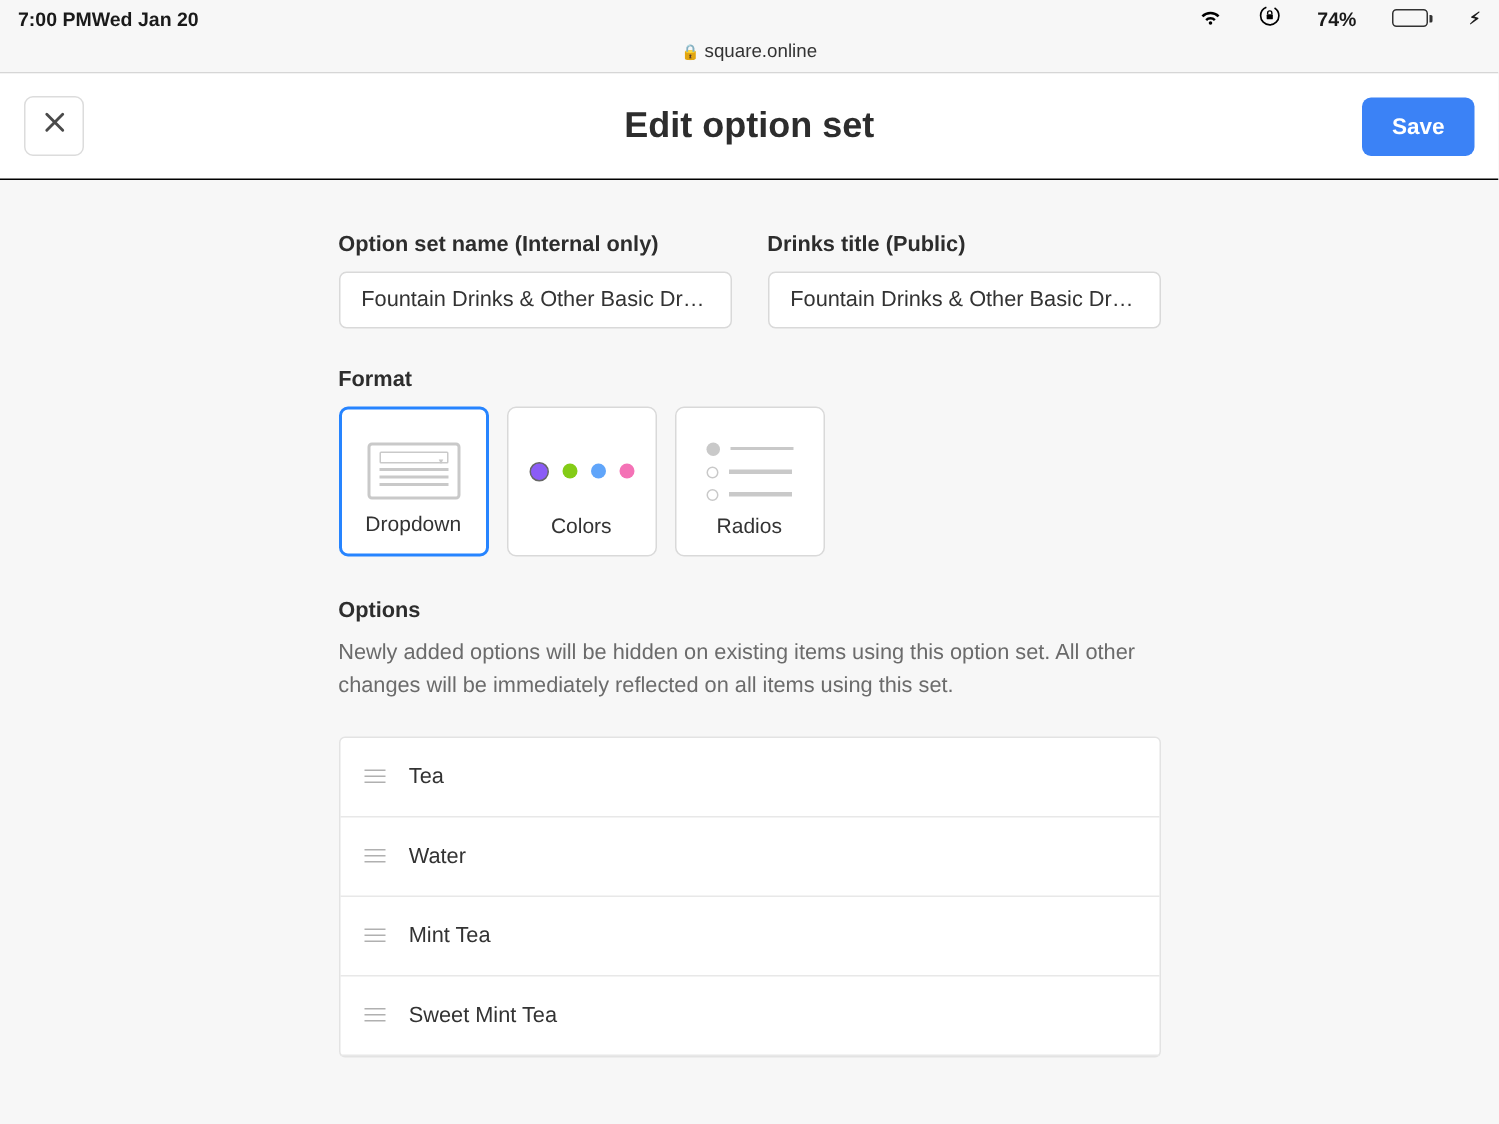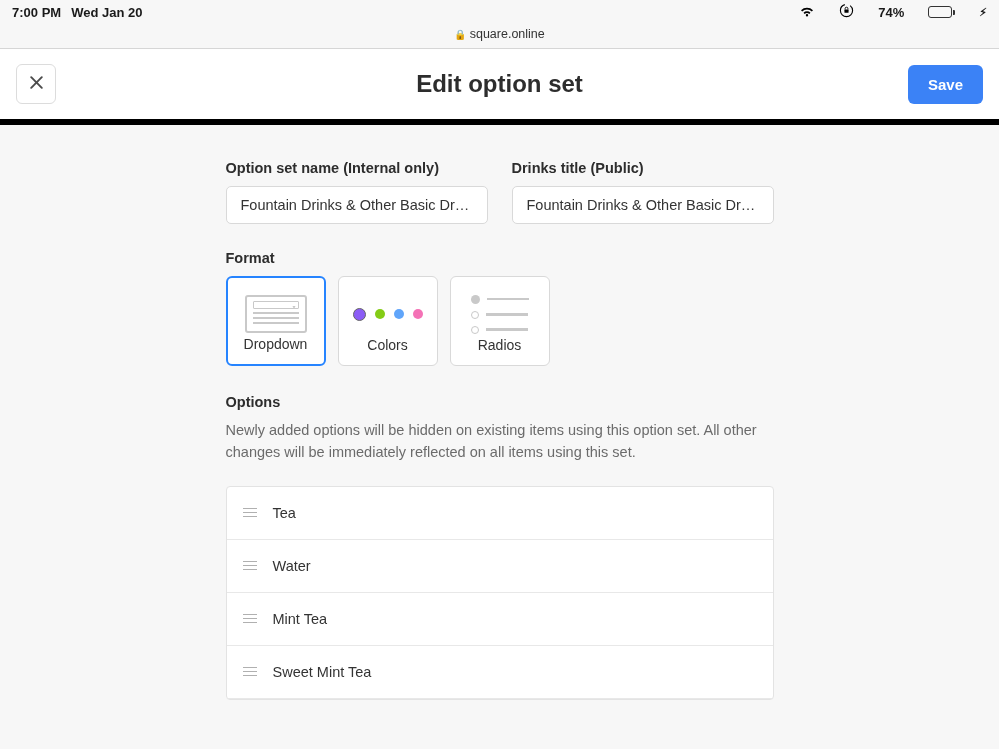--- a/index.html
+++ b/index.html
@@ -13,21 +13,21 @@
 }
 .status-bar {
   display: flex;
   justify-content: space-between;
   align-items: center;
   padding: 3px 12px 2px;
   font-size: 13px;
   font-weight: 600;
   background: #f7f7f7;
 }
-.status-left { display: flex; gap: 10px; }
+.status-left { display: flex; }
 .status-right { display: flex; align-items: center; gap: 24px; }
 .wifi-icon { display: inline-flex; }
 .battery {
   display: inline-flex;
   align-items: center;
 }
 .battery-body {
   width: 24px; height: 12px;
   border: 1px solid #333;
   border-radius: 3px;
@@ -54,21 +54,21 @@
   background: #f7f7f7;
   border-bottom: 1px solid #d6d6d6;
 }
 .lock-icon { font-size: 10px; margin-right: 3px; vertical-align: middle;}
 .app-header {
   background: #fff;
   display: flex;
   align-items: center;
   justify-content: space-between;
   padding: 15px 16px;
-  border-bottom: 6px solid #000000;
+  border-bottom: 1px solid #000000;
 }
 .close-btn {
   width: 40px; height: 40px;
   border: 1px solid #dcdcdc;
   border-radius: 6px;
   background: #fff;
   display: flex;
   align-items: center;
   justify-content: center;
   cursor: pointer;
@@ -127,21 +127,21 @@
   color: #2d2d2d;
   margin-bottom: 10px;
 }
 .format-cards {
   display: flex;
   gap: 12px;
   margin-bottom: 28px;
 }
 .format-card {
   width: 100px;
-  height: 90px;
+  height: 100px;
   border: 1px solid #d9d9d9;
   border-radius: 6px;
   background: #fff;
   display: flex;
   flex-direction: column;
   align-items: center;
   cursor: pointer;
   padding-top: 14px;
 }
 .format-card.selected {

